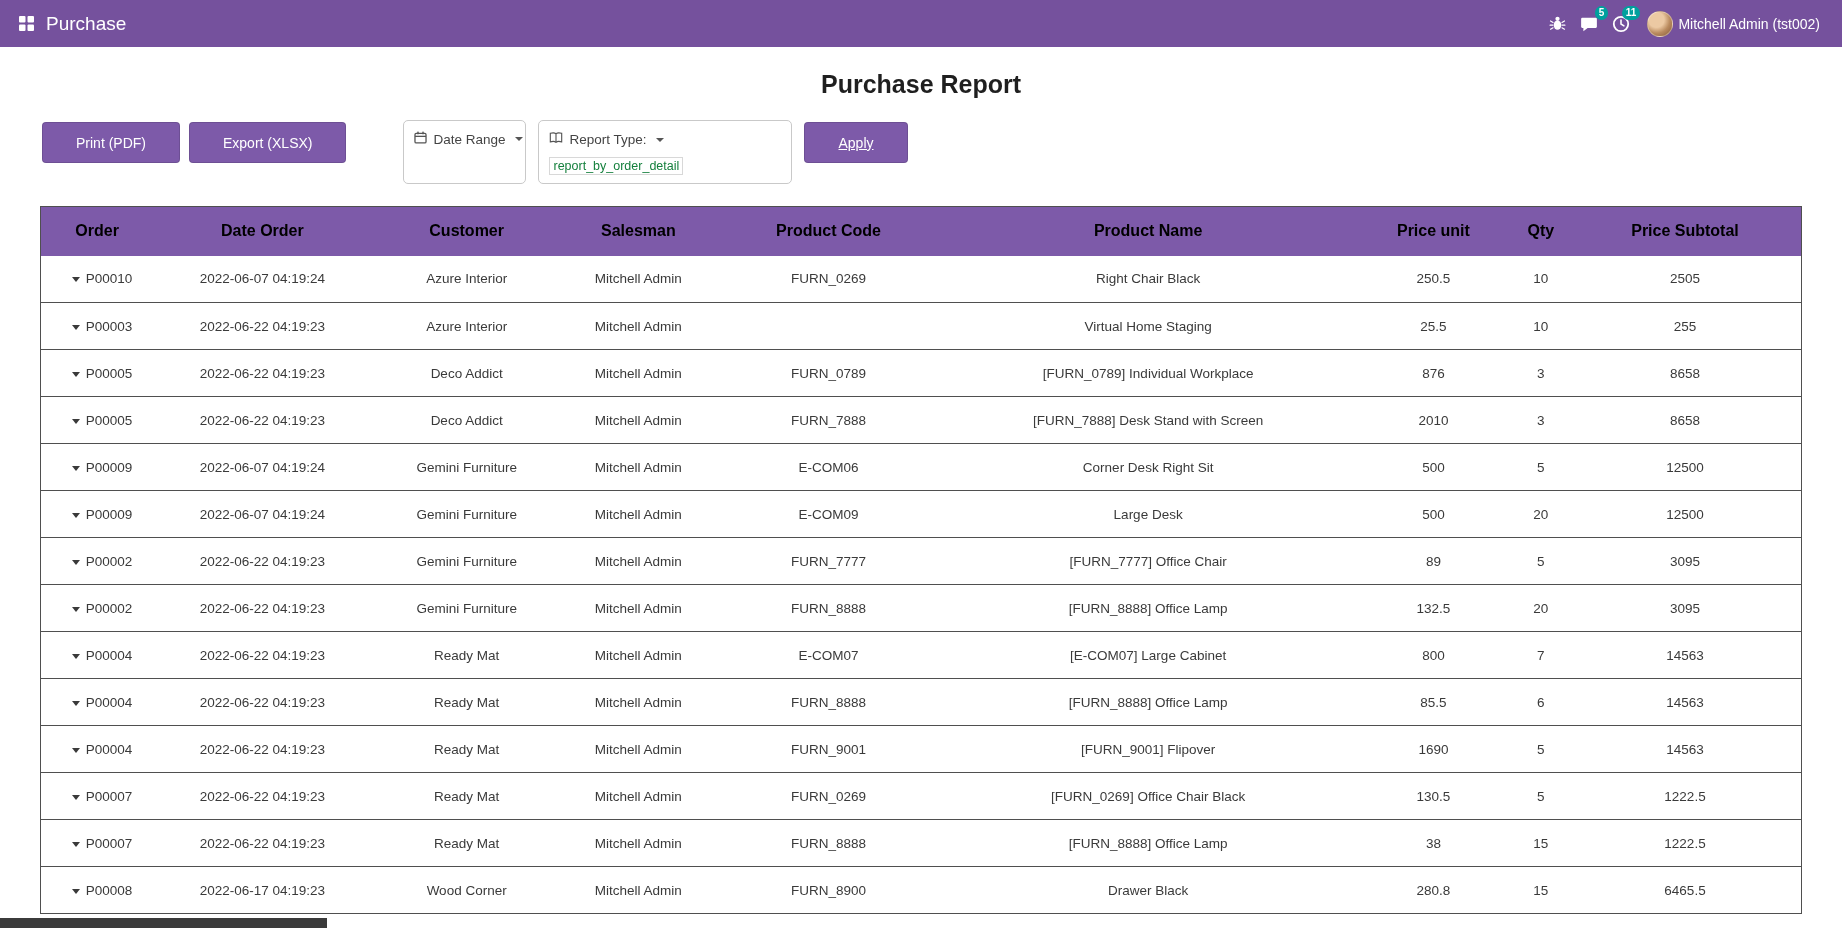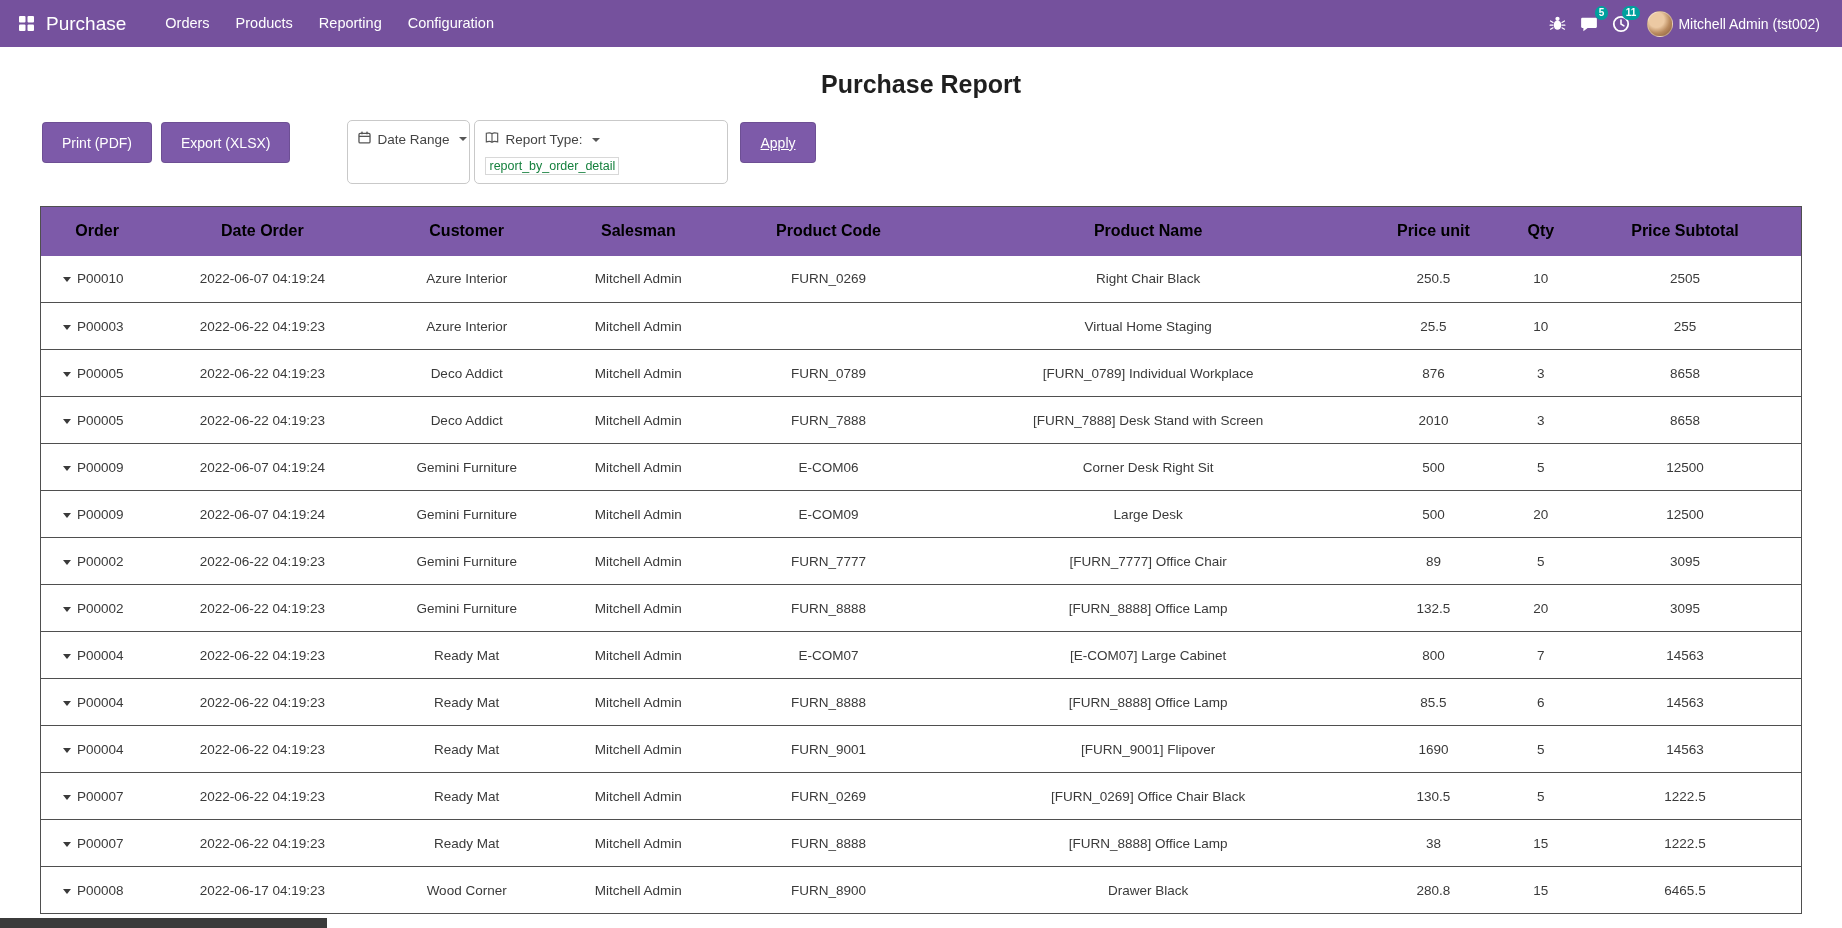--- a/index.html
+++ b/index.html
@@ -36,75 +36,69 @@
     background:radial-gradient(circle at 35% 32%, #ecc9a3 0 34%, #b98a5e 60%, #7e5233 100%);
     border:1px solid rgba(255,255,255,.35);
   }
   
   .page-title{
     text-align:center;font-size:25px;line-height:31px;font-weight:700;color:#1f1f1f;margin-top:22px;
   }
   .controls{display:flex;align-items:flex-start;margin:20px 40px 0 42px;}
   .btn{
     height:41px;margin-top:2px;background:var(--accent);color:#fff;border:1px solid rgba(0,0,0,.12);
-    border-radius:4px;font-size:14px;padding:0 19px;cursor:pointer;font-family:inherit;white-space:nowrap;
+    border-radius:4px;font-size:14px;padding:0 33px;cursor:pointer;font-family:inherit;white-space:nowrap;
   }
   .btn.export{margin-left:9px;}
   .btn.apply{margin-left:12px;text-decoration:underline;}
   .dropdown-box{
     margin-left:57px;width:123px;height:64px;border:1px solid #c9c9c9;border-radius:5px;
     background:#fff;padding:10px 10px;font-size:13.5px;color:#444;
   }
-  .dropdown-box.wide{margin-left:4px;width:254px;}
+  .dropdown-box.wide{margin-left:12px;width:254px;}
   .dd-toggle{display:flex;align-items:center;gap:6px;cursor:pointer;white-space:nowrap;}
   .dd-caret{width:0;height:0;border-left:4px solid transparent;border-right:4px solid transparent;border-top:4px solid #555;margin-left:3px;}
   .dd-value{
     margin-top:9px;font-size:12.5px;color:#15803d;display:inline-block;
     border:1px solid #d8d8d8;padding:1px 3px;white-space:nowrap;
   }
   
   .report-table{
     width:1762px;margin:22px 40px 0;border-collapse:collapse;table-layout:fixed;
     border:1px solid var(--table-border);
   }
   .report-table th{
     background:var(--accent);color:#000000;font-size:16px;font-weight:bold;height:49px;
     text-align:center;padding:0 4px;overflow:hidden;white-space:nowrap;
   }
   .report-table td{
     height:47px;font-size:13.5px;color:#3a3a3a;text-align:center;
     border-bottom:1px solid var(--table-border);padding:0 4px;overflow:hidden;white-space:nowrap;
   }
-  td.c-order{text-align:left;padding-left:22px;}
+  td.c-order{text-align:center;padding-left:14px;}
   .caret{
     display:inline-block;width:0;height:0;border-left:4px solid transparent;border-right:4px solid transparent;
     border-top:5px solid #3a3a3a;margin-right:6px;vertical-align:1px;cursor:pointer;
   }
   
   .status-strip{position:absolute;left:0;bottom:0;width:327px;height:10px;background:var(--strip);}
 </style>
 </head>
 <body>
 
 <div class="navbar">
   <div class="apps-icon">
     <svg width="15" height="15" viewBox="0 0 15 15" fill="#ffffff">
       <rect x="0" y="0" width="6.5" height="6.5" rx="1"></rect>
         <rect x="8.5" y="0" width="6.5" height="6.5" rx="1"></rect>
       <rect x="0" y="8.5" width="6.5" height="6.5" rx="1"></rect>
         <rect x="8.5" y="8.5" width="6.5" height="6.5" rx="1"></rect>
     </svg>
   </div>
   <div class="brand">Purchase</div>
-  <nav class="nav-menu">
-    <span class="nav-item">Orders</span>
-    <span class="nav-item">Products</span>
-    <span class="nav-item">Reporting</span>
-    <span class="nav-item">Configuration</span>
-  </nav>
   <div class="nav-right">
     <div class="icon-btn">
       <svg width="17" height="17" viewBox="0 0 16 16">
         <ellipse cx="8" cy="9.5" rx="3.6" ry="4.4" fill="#fff"></ellipse>
         <circle cx="8" cy="3.6" r="2" fill="#fff"></circle>
         <g stroke="#fff" stroke-width="1.1" stroke-linecap="round">
           <line x1="3.8" y1="7" x2="1.4" y2="5.6"></line>
             <line x1="3.6" y1="9.6" x2="1" y2="9.6"></line>
             <line x1="3.8" y1="12" x2="1.4" y2="13.4"></line>
           <line x1="12.2" y1="7" x2="14.6" y2="5.6"></line>

